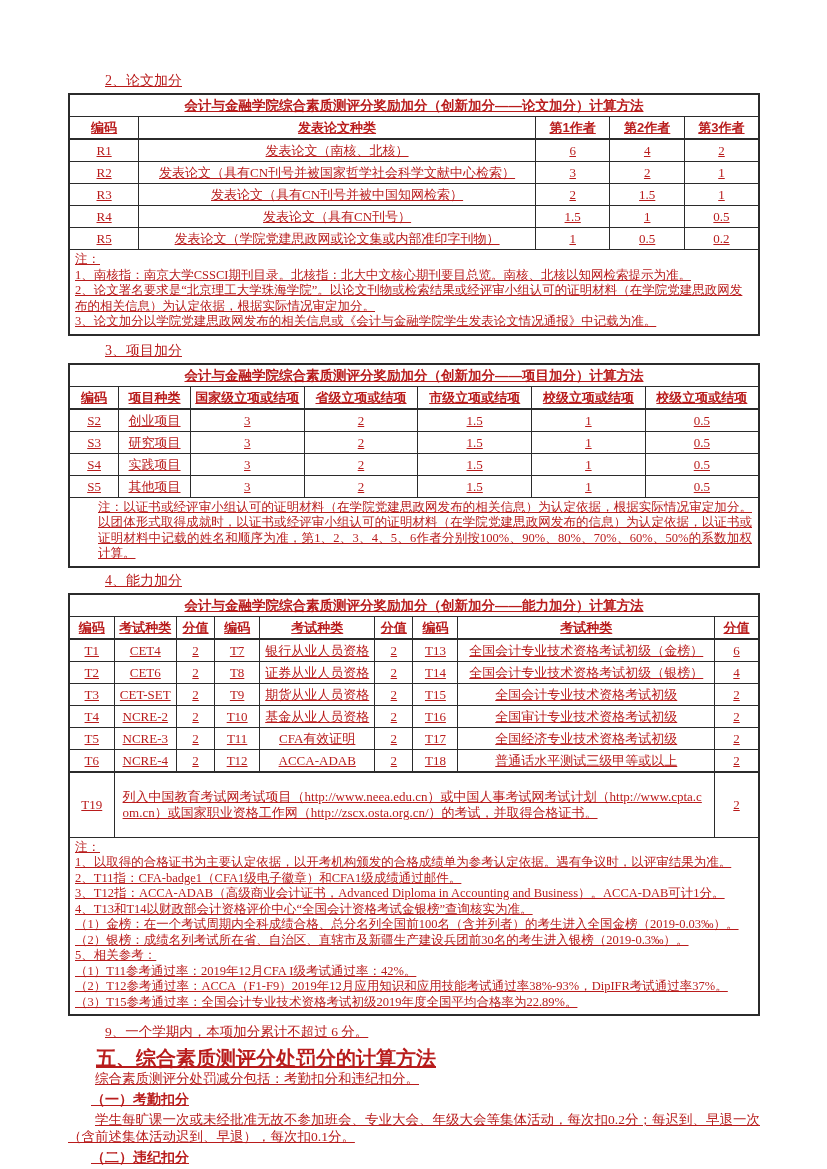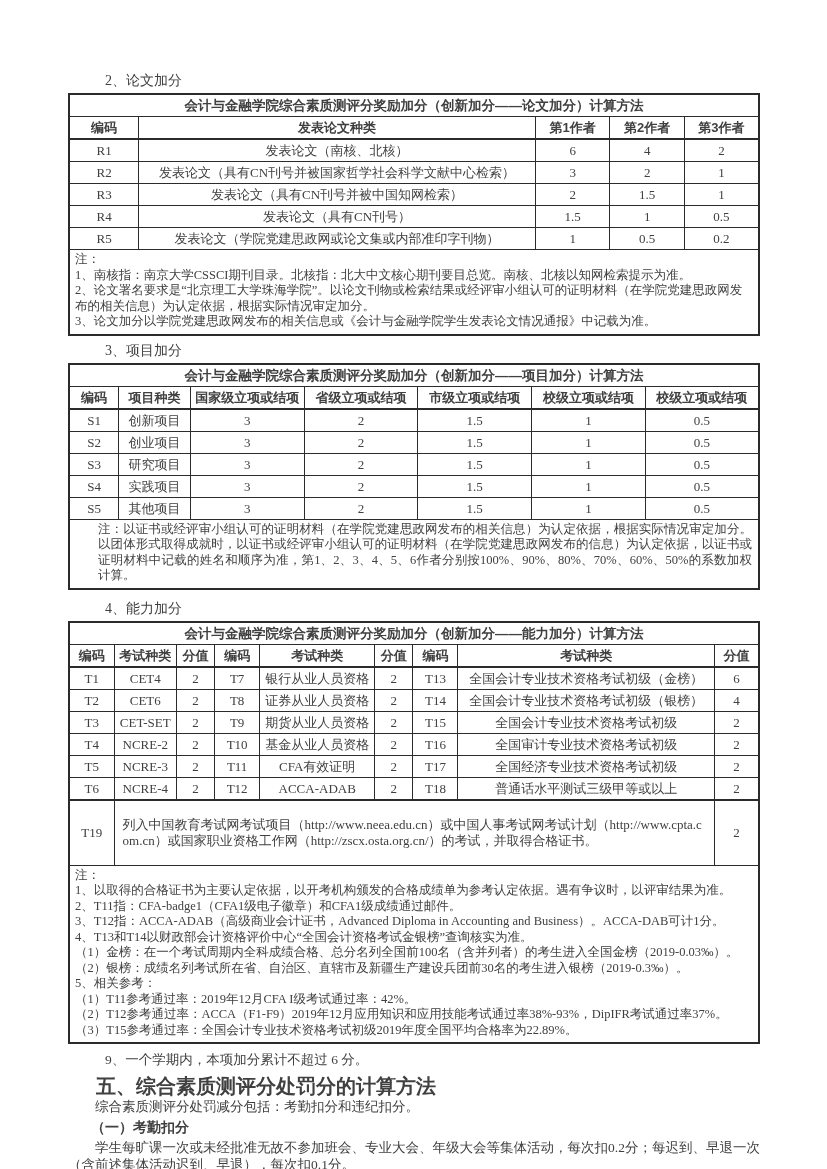--- a/index.html
+++ b/index.html
@@ -1,24 +1,25 @@
 <!DOCTYPE html>
 <html><head>
 <meta charset="utf-8">
 <style>
   html,body { margin:0; padding:0; background:#ffffff; }
   .page {
     position:relative;
     width:827px; height:1169px;
     background:#ffffff;
     font-family:"Liberation Serif","DejaVu Serif",serif;
-    color:#404040;
+    color:#b91c1c;
     overflow:hidden;
     box-sizing:border-box;
     padding:72px 67px 0 68px;
+    text-decoration:underline;
   }
   .h-num {
     font-size:14px; line-height:17px;
     margin:0 0 4px 37px;
   }
   table {
     width:100%;
     border-collapse:collapse;
     table-layout:fixed;
     border:2px solid #2b2b2b;
@@ -176,29 +177,20 @@
         <th>项目种类</th>
         <th>国家级立项或结项</th>
         <th>省级立项或结项</th>
         <th>市级立项或结项</th>
         <th>校级立项或结项</th>
         <th>校级立项或结项</th>
       </tr>
     </thead>
     <tbody>
         <tr>
-          <td>S1</td>
-          <td>创新项目</td>
-          <td>3</td>
-          <td>2</td>
-          <td>1.5</td>
-          <td>1</td>
-          <td>0.5</td>
-        </tr>
-        <tr>
           <td>S2</td>
           <td>创业项目</td>
           <td>3</td>
           <td>2</td>
           <td>1.5</td>
           <td>1</td>
           <td>0.5</td>
         </tr>
         <tr>
           <td>S3</td>
@@ -228,21 +220,21 @@
           <td>0.5</td>
         </tr>
       </tbody>
     <tbody>
       <tr>
         <td class="notes-cell note-par" colspan="7">注：以证书或经评审小组认可的证明材料（在学院党建思政网发布的相关信息）为认定依据，根据实际情况审定加分。以团体形式取得成就时，以证书或经评审小组认可的证明材料（在学院党建思政网发布的信息）为认定依据，以证书或证明材料中记载的姓名和顺序为准，第1、2、3、4、5、6作者分别按100%、90%、80%、70%、60%、50%的系数加权计算。</td>
       </tr>
     </tbody>
   </table>
 
-  <p class="h-num" style="margin-top:10px">4、能力加分</p>
+  <p class="h-num" style="margin-top:4px">4、能力加分</p>
 
   <table>
     <colgroup>
       <col style="width:6.5%">
         <col style="width:9%">
         <col style="width:5.5%">
         <col style="width:6.5%">
         <col style="width:16.6%">
         <col style="width:5.5%">
         <col style="width:6.5%">

